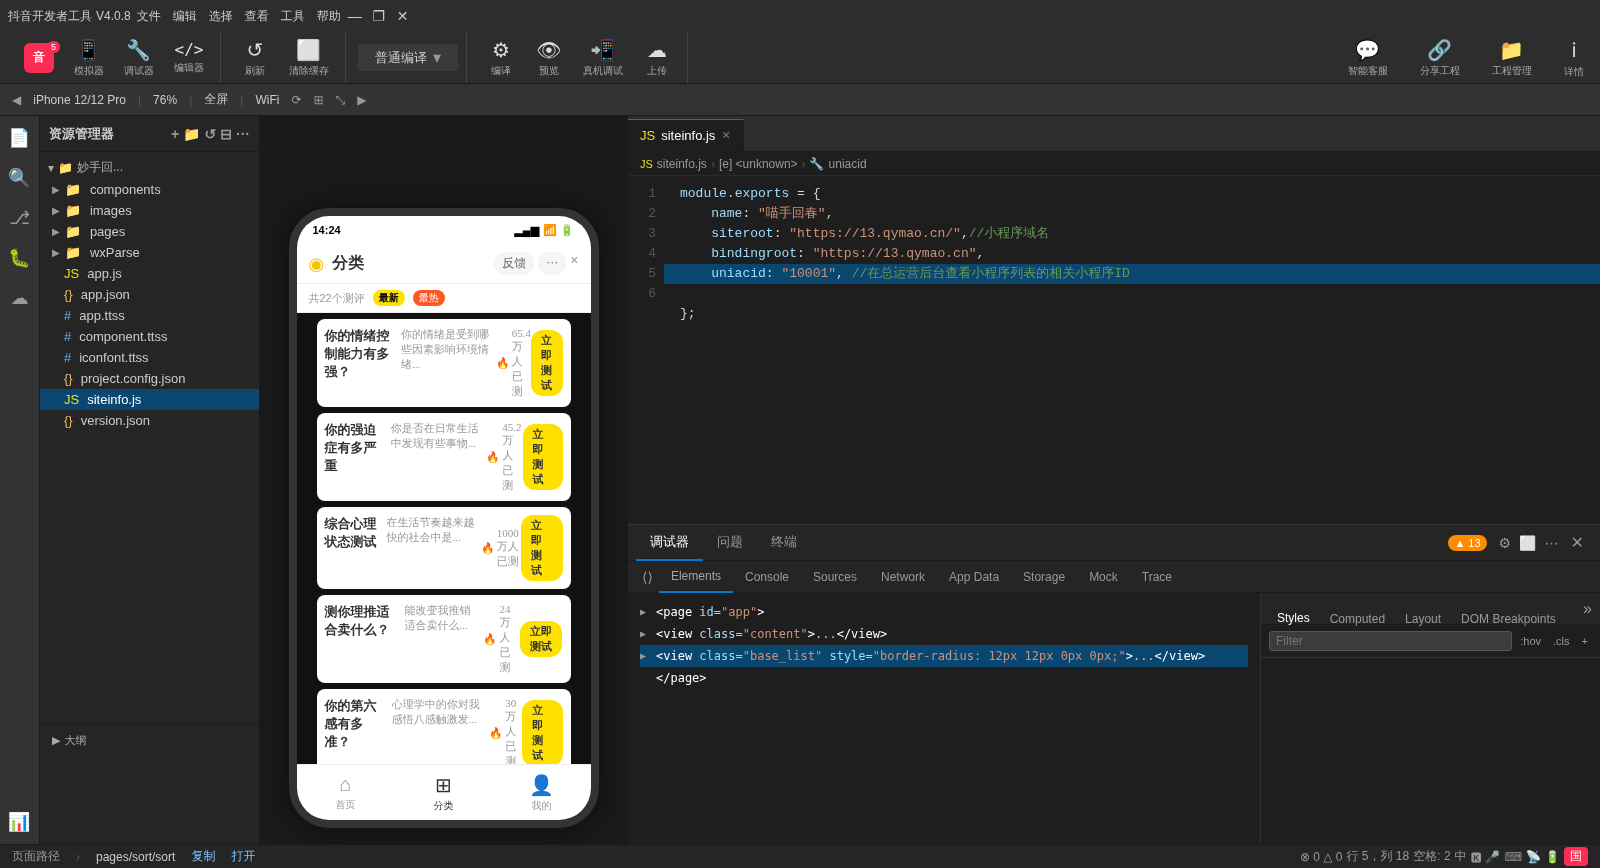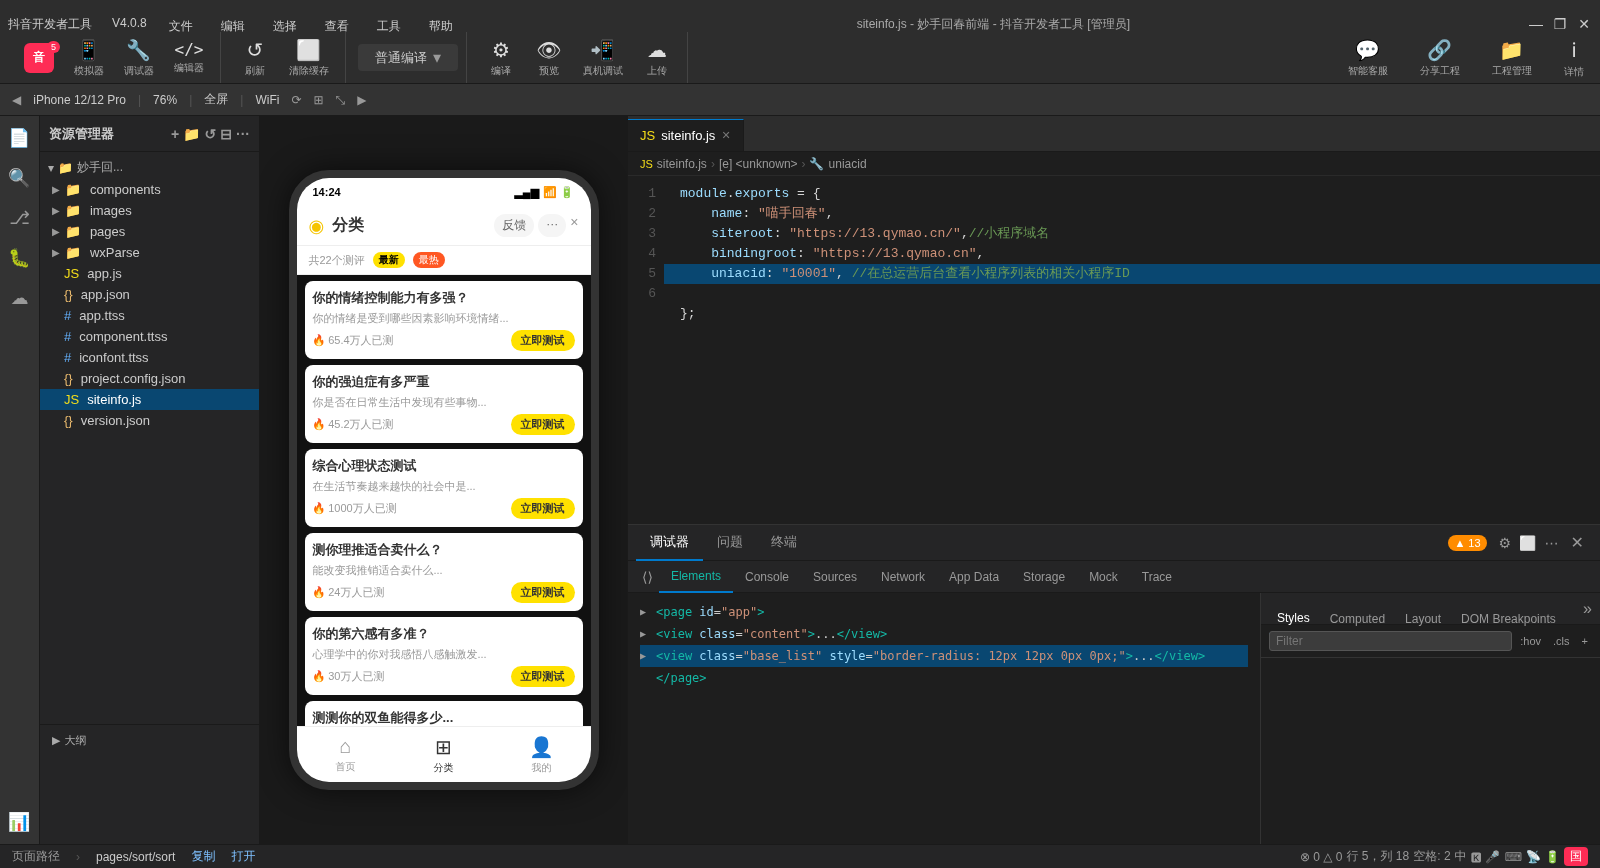--- a/index.html
+++ b/index.html
@@ -3,25 +3,25 @@
   <meta charset="utf-8">
   <style>
     * { margin: 0; padding: 0; box-sizing: border-box; }
     body { width: 1600px; height: 868px; overflow: hidden; background: #1e1e1e; font-family: 'Microsoft YaHei', sans-serif; display: flex; flex-direction: column; }
 
     
     .top-menubar {
       background: #2d2d2d;
       height: 28px;
       display: flex;
-      align-items: flex-start;
+      align-items: center;
       padding: 16px 8px;
       font-size: 12px;
       color: #ccc;
-      gap: 16px;
+      gap: 0;
       user-select: none;
     }
     .top-menubar .app-title { font-size: 12px; color: #ccc; margin-right: 4px; }
     .top-menubar .menu-item { cursor: pointer; padding: 2px 6px; }
     .top-menubar .window-title { flex: 1; text-align: center; font-size: 12px; color: #aaa; }
     .top-menubar .window-controls { display: flex; gap: 8px; }
     .win-btn { width: 16px; height: 16px; display: flex; align-items: center; justify-content: center; cursor: pointer; color: #ccc; font-size: 14px; }
 
     
     .toolbar {
@@ -162,21 +162,21 @@
       gap: 4px;
     }
 
     
     .phone-area {
       width: 368px;
       background: #1a1a1a;
       display: flex;
       flex-direction: column;
       align-items: center;
-      justify-content: center;
+      justify-content: flex-end;
       padding: 16px 8px;
       border-right: 1px solid #1a1a1a;
       overflow: hidden;
     }
     .phone-frame {
       width: 310px;
       height: 620px;
       background: #111;
       border-radius: 40px;
       border: 8px solid #333;
@@ -200,26 +200,27 @@
       display: flex;
       align-items: center;
       gap: 8px;
       border-bottom: 1px solid #eee;
     }
     .phone-title { font-size: 16px; font-weight: bold; color: #333; flex: 1; }
     .phone-nav { display: flex; gap: 4px; }
     .phone-list { overflow-y: auto; height: 100%; }
     .phone-list-item {
       background: #fff;
-      margin: 6px 8px;
+      margin: 6px 20px;
       border-radius: 8px;
       padding: 8px;
       display: flex;
-      flex-direction: column;
-      gap: 4px;
+      flex-direction: row;
+      gap: 4px;
+      font-family: Liberation Serif, serif;
     }
     .pli-title { font-size: 13px; font-weight: bold; color: #333; }
     .pli-desc { font-size: 11px; color: #999; }
     .pli-footer { display: flex; align-items: center; justify-content: space-between; }
     .pli-stat { display: flex; align-items: center; gap: 2px; font-size: 11px; color: #999; }
     .pli-stat .fire { color: #ff5722; }
     .pli-btn { background: #ffe100; border-radius: 12px; padding: 3px 10px; font-size: 11px; color: #333; font-weight: bold; cursor: pointer; }
     .phone-tabbar {
       position: absolute;
       bottom: 0;
@@ -378,21 +379,21 @@
     }
     .devtools-inner-tab {
       padding: 0 12px;
       height: 32px;
       display: flex;
       align-items: center;
       font-size: 12px;
       color: #999;
       cursor: pointer;
     }
-    .devtools-inner-tab.active { color: #14b8a6; border-bottom: 2px solid #007acc; }
+    .devtools-inner-tab.active { color: #a3a3a3; border-bottom: 2px solid #007acc; }
     .devtools-right {
       width: 340px;
       background: #1e1e1e;
       border-left: 1px solid #333;
       display: flex;
       flex-direction: column;
       overflow: hidden;
     }
     .devtools-right-tabs {
       display: flex;
@@ -430,21 +431,21 @@
       font-size: 12px;
       padding: 2px 6px;
       outline: none;
     }
     .dr-filter-btn {
       font-size: 11px;
       color: #999;
       cursor: pointer;
       padding: 2px 4px;
     }
-    .dom-tag { color: #14b8a6; }
+    .dom-tag { color: #ffffff; }
     .dom-attr { color: #9cdcfe; }
     .dom-val { color: #ce9178; }
     .dom-comment { color: #6a9955; }
     .dom-indent { padding-left: 16px; }
     .dom-line { display: flex; align-items: center; gap: 2px; cursor: pointer; padding: 1px 0; }
     .dom-line.selected { background: #094771; }
     .dom-chevron { color: #999; font-size: 10px; width: 14px; }
     .page-bottom {
       height: 24px;
       background: #252526;
@@ -464,21 +465,20 @@
 
 <div class="top-menubar">
   <span class="app-title">抖音开发者工具</span>
   <span>V4.0.8</span>
   <span class="menu-item">文件</span>
   <span class="menu-item">编辑</span>
   <span class="menu-item">选择</span>
   <span class="menu-item">查看</span>
   <span class="menu-item">工具</span>
   <span class="menu-item">帮助</span>
-  <span class="window-title">siteinfo.js - 妙手回春前端 - 抖音开发者工具 [管理员]</span>
   <div class="window-controls">
     <span class="win-btn">—</span>
     <span class="win-btn">❐</span>
     <span class="win-btn">✕</span>
   </div>
 </div>
 
 <div class="toolbar">
   <div class="toolbar-group">
     <div class="tb-btn tb-badge">

